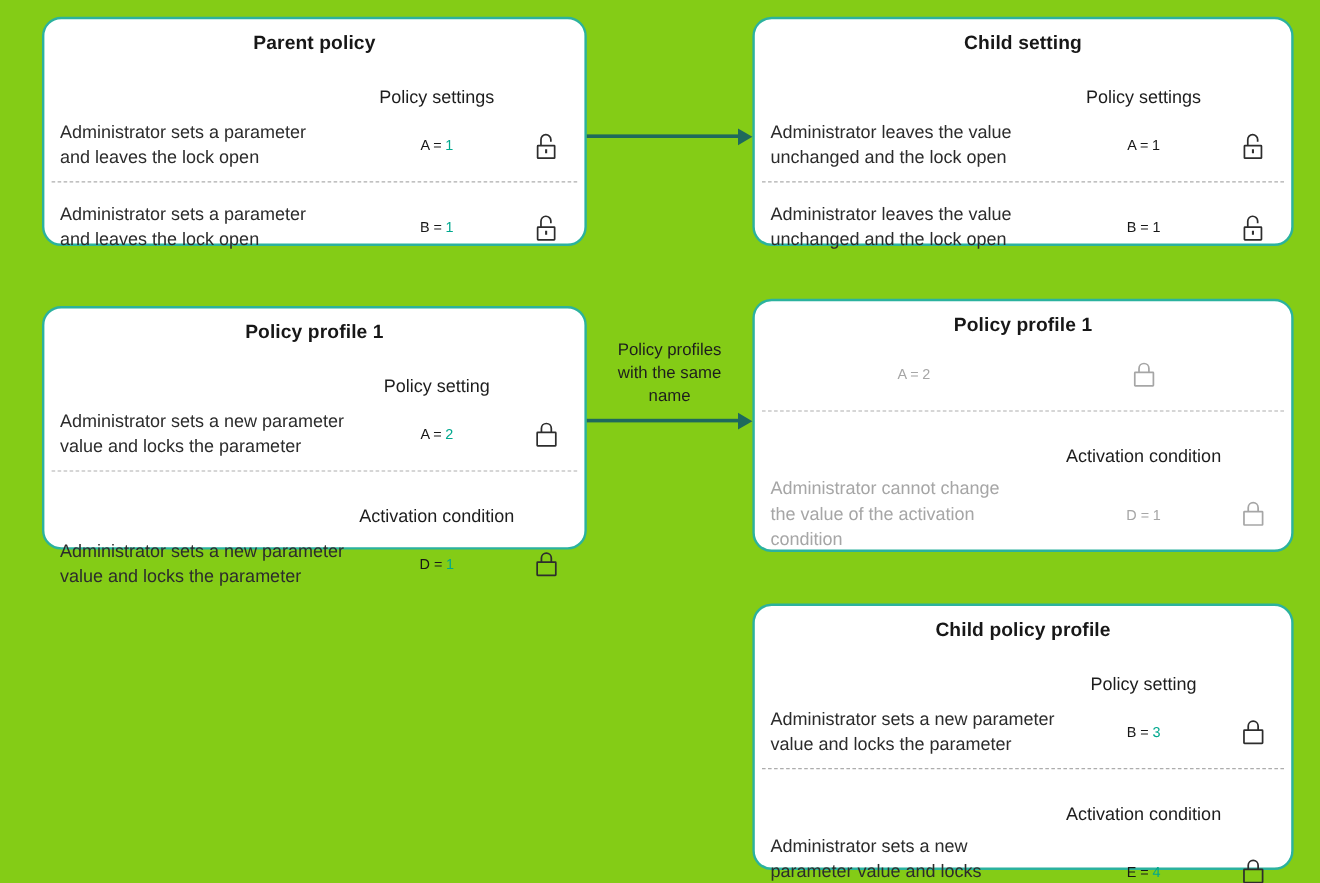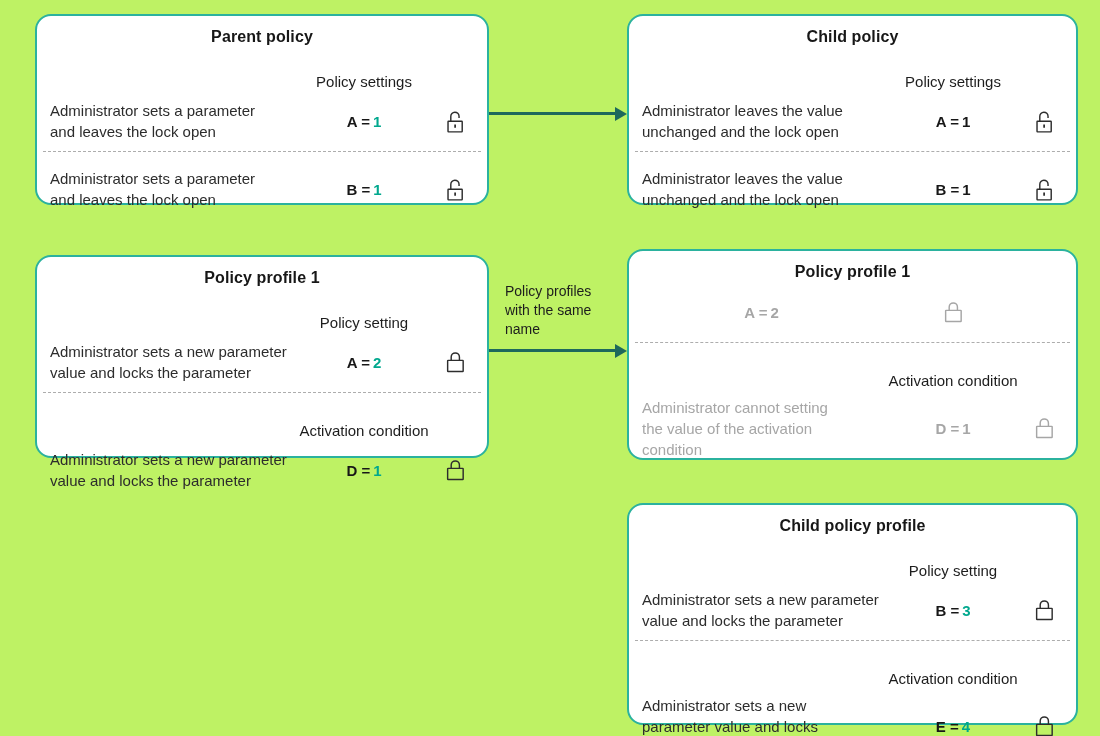--- a/index.html
+++ b/index.html
@@ -7,21 +7,21 @@
     --accent:#00A88E;
     --arrow:#1E695C;
     --muted:#A6A6A6;
     --text:#2C2C2C;
     --text-strong:#171717;
     --divider:#ADADAD;
   }
   *{box-sizing:border-box;}
   html,body{margin:0;padding:0;background:#fff;}
   #canvas{
-    position:relative;width:1100px;height:736px;background:#bef264;overflow:hidden;
+    position:relative;width:1100px;height:736px;background:#84cc16;overflow:hidden;
     font-family:"Liberation Sans","DejaVu Sans",sans-serif;color:var(--text);
   }
   .card{
     position:absolute;border:2px solid var(--card-border);border-radius:16px;
     background:#fff;display:flex;flex-direction:column;font-size:15px;
   }
   .card-title{
     margin:12px 10px 0;text-align:center;font-weight:700;font-size:16px;
     color:var(--text-strong);letter-spacing:.1px;
   }
@@ -30,37 +30,37 @@
     grid-column:2;justify-self:center;white-space:nowrap;font-size:15px;
     color:#1D1D1D;
     margin-top:18px;
   }
   .row{margin-top:8px;display:grid;grid-template-columns:1fr 118px 64px;align-items:center;min-height:46px;}
   .row.mt12{margin-top:12px;}
   .desc{margin:0;padding-left:13px;line-height:1.4;font-size:15px;}
   .w238{max-width:245px;}
   .w262{max-width:266px;}
   .w206{max-width:210px;}
-  .val{justify-self:center;font-weight:700;white-space:nowrap;color:var(--text-strong);font-size:15px;}
+  .val{justify-self:center;font-weight:400;white-space:nowrap;color:var(--text-strong);font-size:12px;}
   .val .num{color:var(--accent);margin-left:3px;}
   .plain-values .val .num{color:var(--text-strong);}
   .lock{justify-self:center;color:#2D2D2D;line-height:0;}
   .lock-svg{width:23px;height:27px;display:block;}
   .row.muted .desc,.row.muted .val,.row.muted .val .num{color:var(--muted);}
   .row.muted .lock{color:var(--muted);}
   .divider{margin:7px 6px 2px;border-top:1.5px dashed var(--divider);height:0;}
   .arrow{position:absolute;height:14px;}
   .arrow-line{position:absolute;left:0;right:9px;top:5px;height:3px;background:var(--arrow);}
   .arrow-head{
     position:absolute;right:0;top:0;width:0;height:0;
     border-top:7px solid transparent;border-bottom:7px solid transparent;
     border-left:12px solid var(--arrow);
   }
   .arrow-label{
-    position:absolute;font-size:14px;line-height:19px;color:#1D1D1D;
+    position:absolute;text-align:center;font-size:14px;line-height:19px;color:#1D1D1D;
   }
 </style>
 </head>
 <body>
 
 <div id="canvas">
 
   <svg width="0" height="0" style="position:absolute" aria-hidden="true">
     <defs>
       <g id="lock-open">
@@ -95,21 +95,21 @@
       <span class="val"><span class="pn">B =</span><span class="num">1</span></span>
       <span class="lock">
           <svg class="lock-svg" viewBox="0 0 24 28">
             <use href="#lock-open"></use>
           </svg>
         </span>
     </div>
   </section>
 
   <section class="card plain-values" style="left:627px;top:14px;width:451px;height:191px">
-    <h2 class="card-title">Child policy</h2>
+    <h2 class="card-title">Child setting</h2>
     <div class="col-header">
       <span class="h">Policy settings</span>
     </div>
     <div class="row">
       <p class="desc w238">Administrator leaves the value unchanged and the lock open</p>
       <span class="val"><span class="pn">A =</span><span class="num">1</span></span>
       <span class="lock">
           <svg class="lock-svg" viewBox="0 0 24 28">
             <use href="#lock-open"></use>
           </svg>
@@ -164,21 +164,21 @@
           <svg class="lock-svg" viewBox="0 0 24 28">
             <use href="#lock-closed"></use>
           </svg>
         </span>
     </div>
     <div class="divider"></div>
     <div class="col-header">
       <span class="h">Activation condition</span>
     </div>
     <div class="row muted">
-      <p class="desc w206">Administrator cannot setting the value of the activation condition</p>
+      <p class="desc w206">Administrator cannot change the value of the activation condition</p>
       <span class="val"><span class="pn">D =</span><span class="num">1</span></span>
       <span class="lock">
           <svg class="lock-svg" viewBox="0 0 24 28">
             <use href="#lock-closed"></use>
           </svg>
         </span>
     </div>
   </section>
 
   <section class="card" style="left:627px;top:503px;width:451px;height:222px">

